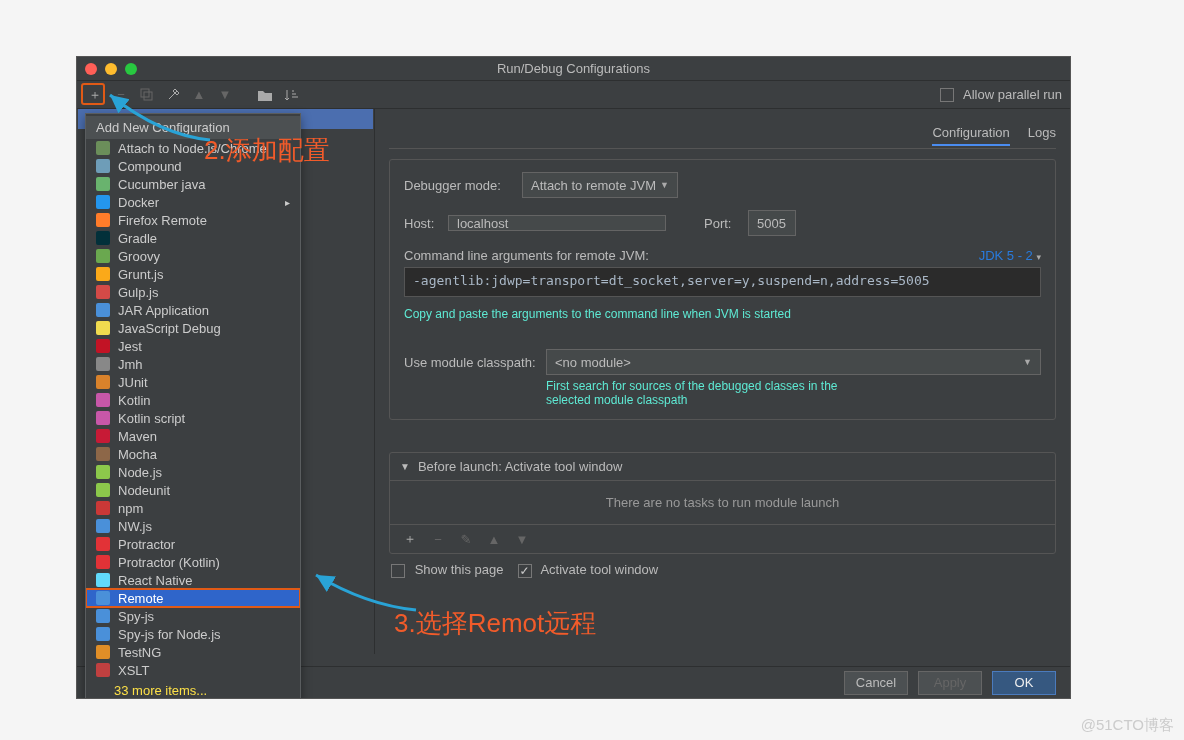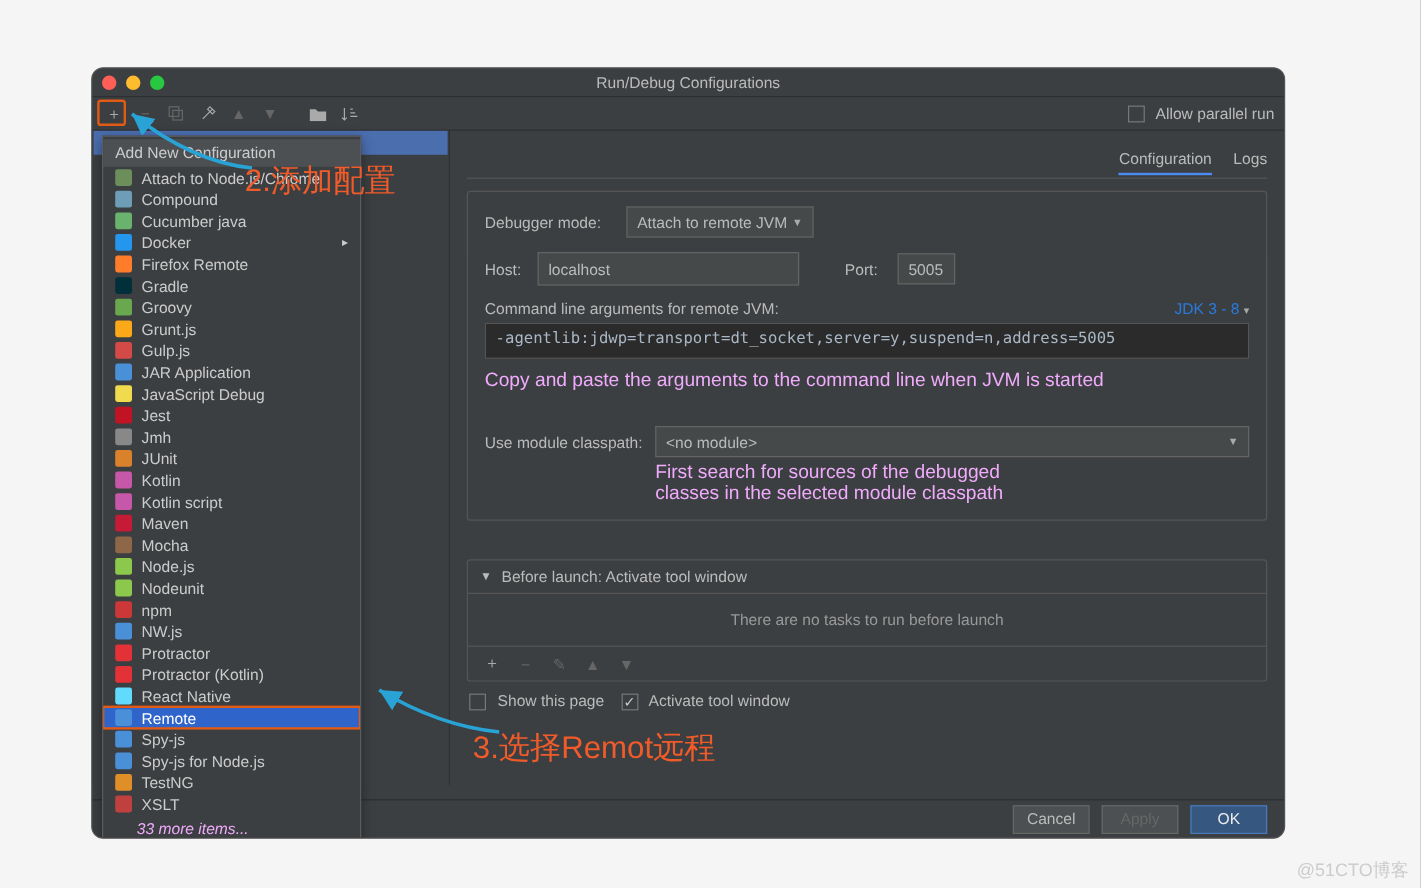--- a/index.html
+++ b/index.html
@@ -12,21 +12,21 @@
     position: relative;
   }
   .dialog {
     position: absolute;
     left: 76px;
     top: 56px;
     width: 995px;
     height: 643px;
     background: #3c3f41;
     border: 1px solid #555;
-    border-radius: 10px;
+    border-radius: 0;
     overflow: hidden;
     color: #bbb;
   }
   .titlebar {
     height: 24px;
     display: flex;
     align-items: center;
     padding: 0 8px;
     border-bottom: 1px solid #2d2f30;
     position: relative;
@@ -116,38 +116,38 @@
   .select, .input, .textarea {
     background: #45494a;
     border: 1px solid #646464;
     color: #bbb;
     padding: 3px 8px;
     font-family: inherit;
     font-size: 13px;
   }
   .select { display: flex; align-items: center; justify-content: space-between; }
   .arrow-down { font-size: 9px; color: #aaa; }
-  .input-host { width: 218px; height: 28px; }
+  .input-host { width: 218px; height: 16px; }
   .input-port { width: 48px; height: 26px; }
   .select-debugger { width: 156px; height: 26px; }
   .select-module { flex: 1; height: 26px; }
   .jdk-link { color: #287bde; text-align: right; }
   .args-box {
     width: 100%;
     height: 30px;
     background: #2b2b2b;
     border: 1px solid #555;
     color: #a9b7c6;
     font-family: monospace;
     font-size: 13px;
     padding: 5px 8px;
     white-space: nowrap;
     overflow: hidden;
   }
-  .hint { color: #f0abfc; font-size: 16px; }
+  .hint { color: #5eead4; font-size: 12px; }
   .before-launch {
     margin-top: 32px;
     border: 1px solid #555;
     border-radius: 3px;
   }
   .bl-header {
     display: flex; align-items: center; gap: 8px;
     padding: 6px 10px;
   }
   .bl-body {
@@ -232,21 +232,21 @@
     color: #fff;
   }
   .popup-item .pi-icon {
     width: 14px; height: 14px;
     display: inline-block;
   }
   .popup-scroll {
     max-height: 540px;
     overflow: hidden;
   }
-  .more-items { color: #f0abfc; padding: 4px 28px; font-style: italic; }
+  .more-items { color: #fde047; padding: 4px 28px; }
 
   
   .add-highlight {
     position: absolute;
     left: 4px; top: 26px;
     width: 24px; height: 22px;
     border: 2px solid #e15a16;
     border-radius: 3px;
     z-index: 60;
     pointer-events: none;
@@ -345,42 +345,42 @@
         <div class="row">
           <label style="min-width:34px">Host:</label>
           <input class="input input-host" value="localhost" style="">
           <span style="width:18px"></span>
           <label style="min-width:34px">Port:</label>
           <input class="input input-port" value="5005" style="">
         </div>
         <div class="row" style="margin-bottom:4px">
           <span style="flex:1">Command line arguments for remote JVM:</span>
           <span class="jdk-link">
-            <span>JDK 3 - 8</span> <span class="arrow-down">▾</span>
+            <span>JDK 5 - 2</span> <span class="arrow-down">▾</span>
           </span>
         </div>
         <div class="args-box">-agentlib:jdwp=transport=dt_socket,server=y,suspend=n,address=5005</div>
         <div class="hint" style="margin-top:10px">Copy and paste the arguments to the command line when JVM is started</div>
 
         <div class="row" style="margin-top:28px; margin-bottom:4px">
           <label style="min-width:132px">Use module classpath:</label>
           <div class="select select-module">
             <span>&lt;no module&gt;</span>
             <span class="arrow-down">▼</span>
           </div>
         </div>
         <div class="hint" style="margin-left:142px; max-width:320px">First search for sources of the debugged classes in the selected module classpath</div>
       </div>
 
       <div class="before-launch">
         <div class="bl-header">
           <span style="font-size:10px">▼</span>
           <span>Before launch: Activate tool window</span>
         </div>
-        <div class="bl-body">There are no tasks to run before launch</div>
+        <div class="bl-body">There are no tasks to run module launch</div>
         <div class="bl-toolbar">
           <span class="tbtn">＋</span>
           <span class="tbtn disabled">−</span>
           <span class="tbtn disabled">✎</span>
           <span class="tbtn disabled">▲</span>
           <span class="tbtn disabled">▼</span>
         </div>
       </div>
 
       <div class="options-row">

